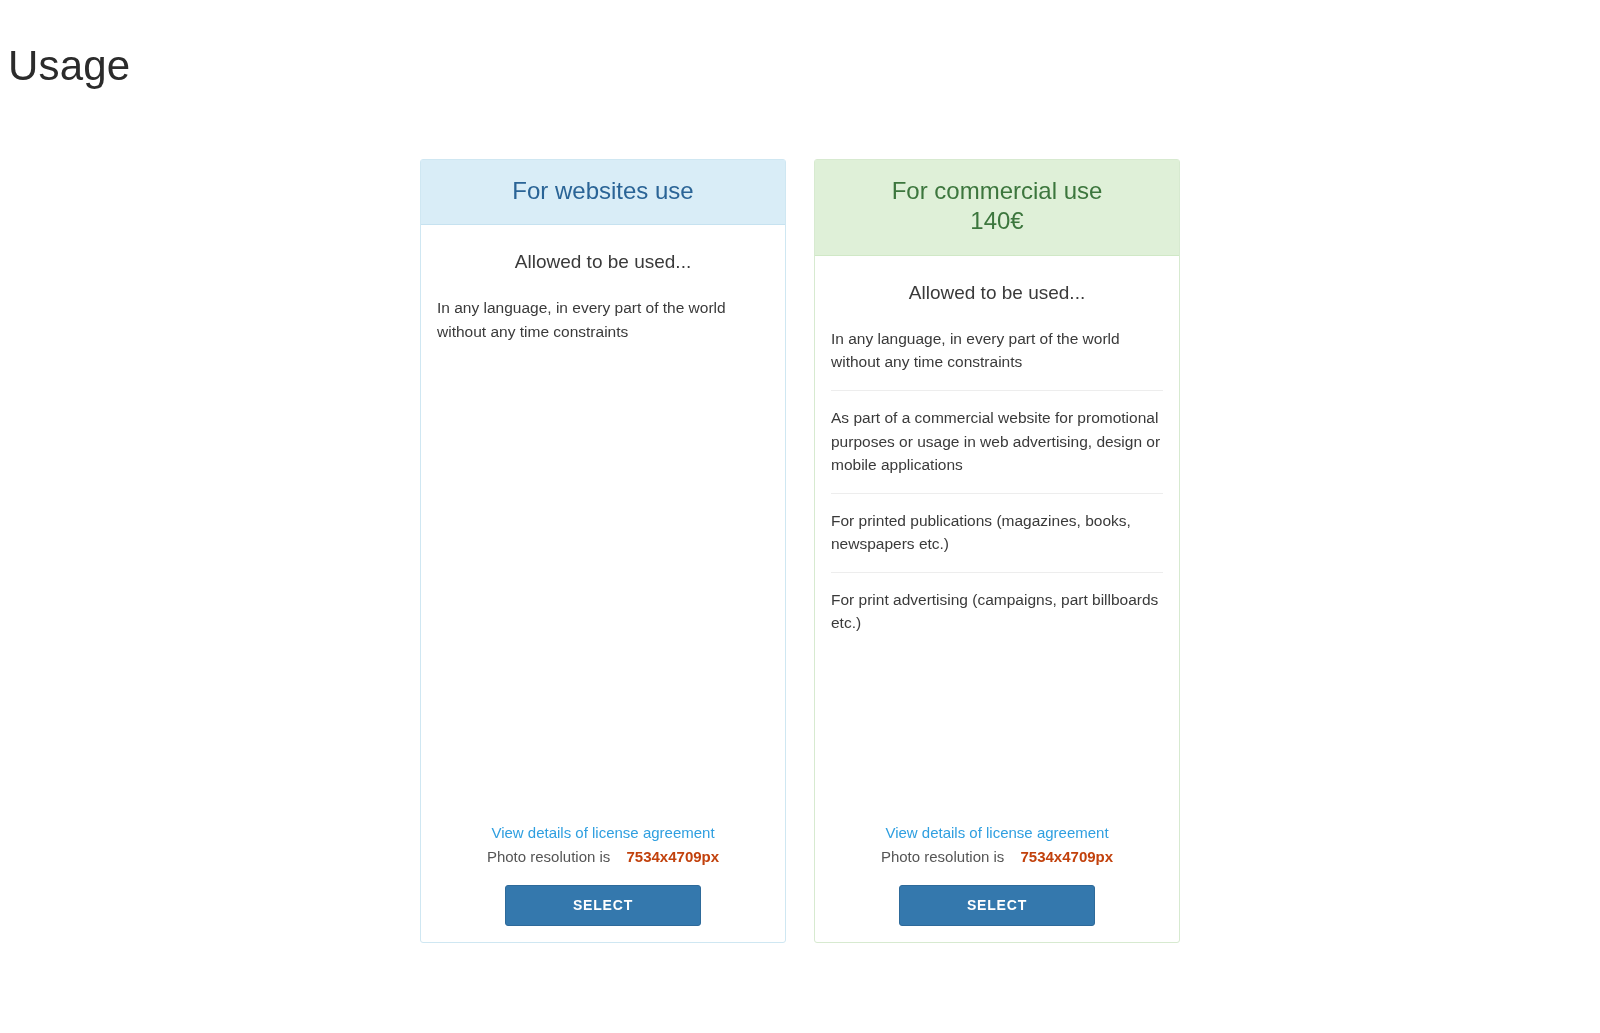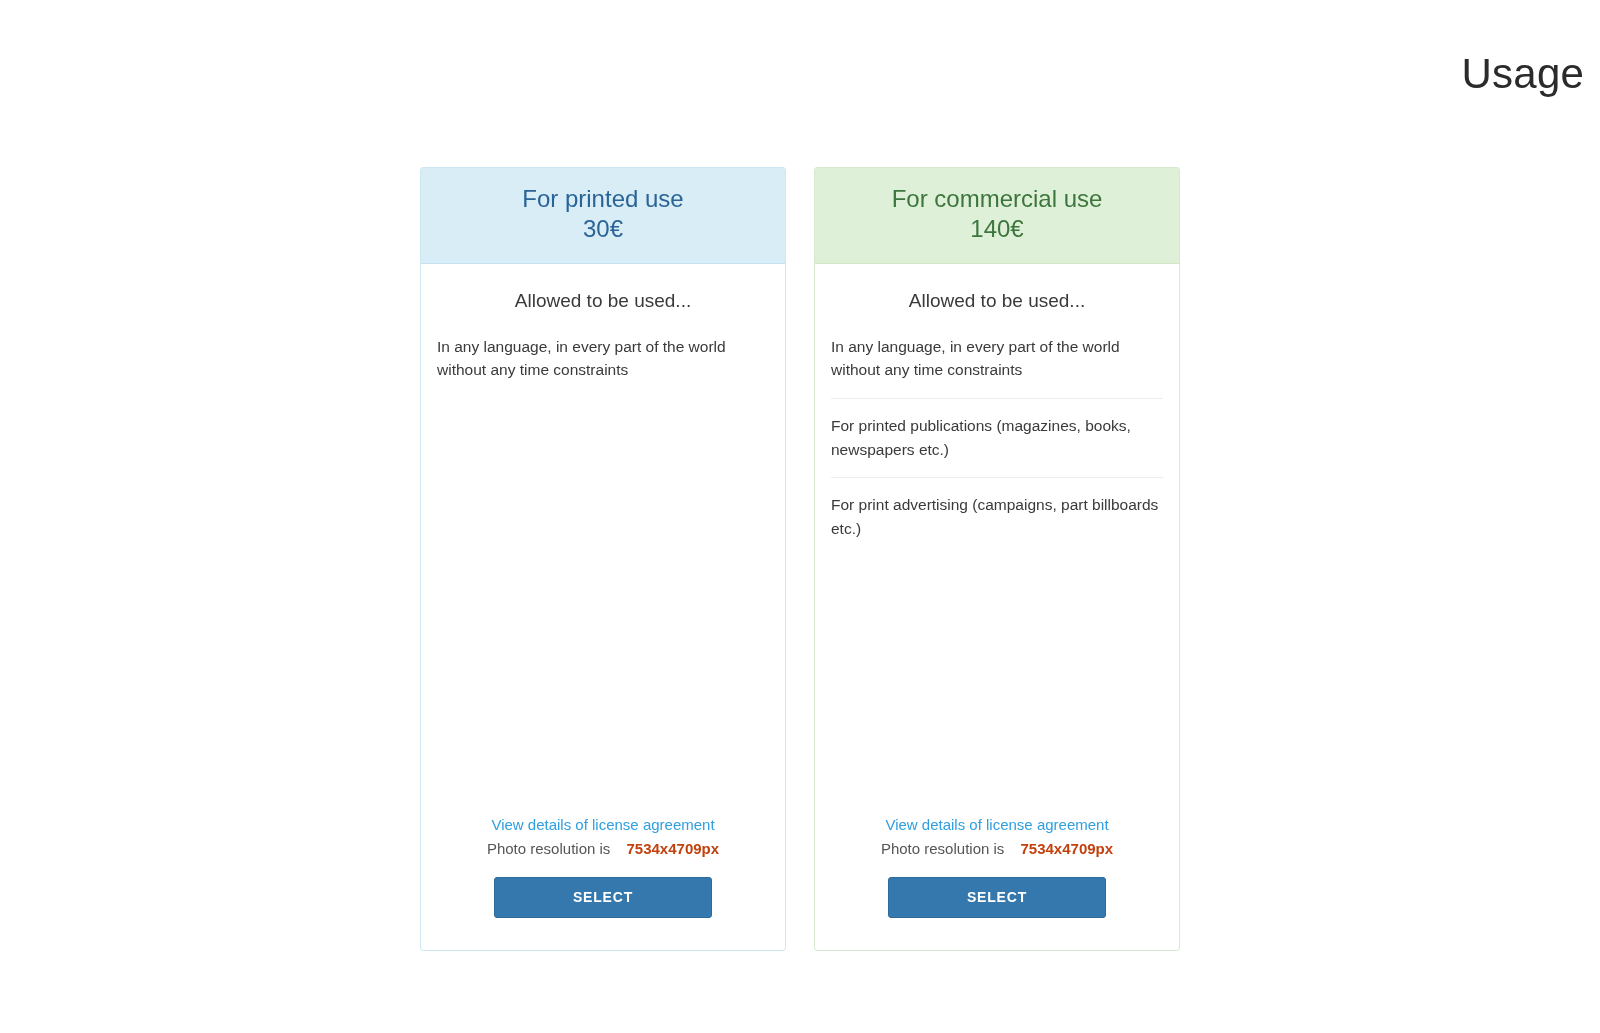--- a/index.html
+++ b/index.html
@@ -13,26 +13,26 @@
     color: #333333;
   }
   .page {
     position: relative;
     width: 1600px;
     height: 1033px;
     overflow: hidden;
     background: #ffffff;
   }
   .page-title {
-    text-align: right;
+    text-align: left;
     font-size: 42px;
     font-weight: 300;
     color: #2b2b2b;
     letter-spacing: 0.2px;
-    margin: 16px;
+    margin: 8px;
     padding-top: 32px;
     line-height: 1.25;
   }
   .cards {
     display: flex;
     justify-content: center;
     align-items: flex-start;
     gap: 28px;
     margin-top: 66px;
   }
@@ -113,22 +113,22 @@
   }
   .resolution {
     font-size: 15px;
     color: #555555;
     line-height: 1.5;
     margin-top: 2px;
   }
   .resolution b { font-weight: 700; color: #c2410c; margin-left: 12px; }
   .select-button {
     display: block;
-    width: 218px;
-    margin: 16px auto 16px auto;
+    width: 196px;
+    margin: 16px auto 0 auto;
     padding: 11px 0 12px 0;
     background: #3478ad;
     border: 1px solid #2e6a9a;
     border-radius: 3px;
     color: #ffffff;
     font-size: 14px;
     font-weight: 700;
     letter-spacing: 0.8px;
     font-family: "Liberation Sans", sans-serif;
     cursor: pointer;
@@ -138,22 +138,21 @@
 <body>
 
 <div class="page">
 
   <h1 class="page-title">Usage</h1>
 
   <div class="cards">
 
     <div class="card personal">
       <div class="card-header">
-        <span class="header-title">For printed use</span>
-        <span class="header-price">30€</span>
+        <span class="header-title">For websites use</span>
       </div>
       <div class="card-body">
         <div class="body-heading">Allowed to be used...</div>
         <ul class="feature-list">
           <li class="feature-item">In any language, in every part of the world without any time constraints</li>
         </ul>
         <div class="spacer"></div>
       </div>
       <div class="card-footer">
         <a class="license-link" href="#">View details of license agreement</a>
@@ -164,20 +163,21 @@
 
     <div class="card commercial">
       <div class="card-header">
         <span class="header-title">For commercial use</span>
         <span class="header-price">140€</span>
       </div>
       <div class="card-body">
         <div class="body-heading">Allowed to be used...</div>
         <ul class="feature-list">
           <li class="feature-item">In any language, in every part of the world without any time constraints</li>
+          <li class="feature-item">As part of a commercial website for promotional purposes or usage in web advertising, design or mobile applications</li>
           <li class="feature-item">For printed publications (magazines, books, newspapers etc.)</li>
           <li class="feature-item">For print advertising (campaigns, part billboards etc.)</li>
         </ul>
         <div class="spacer"></div>
       </div>
       <div class="card-footer">
         <a class="license-link" href="#">View details of license agreement</a>
         <div class="resolution"><span>Photo resolution is </span><b>7534x4709px</b></div>
         <button class="select-button">SELECT</button>
       </div>

